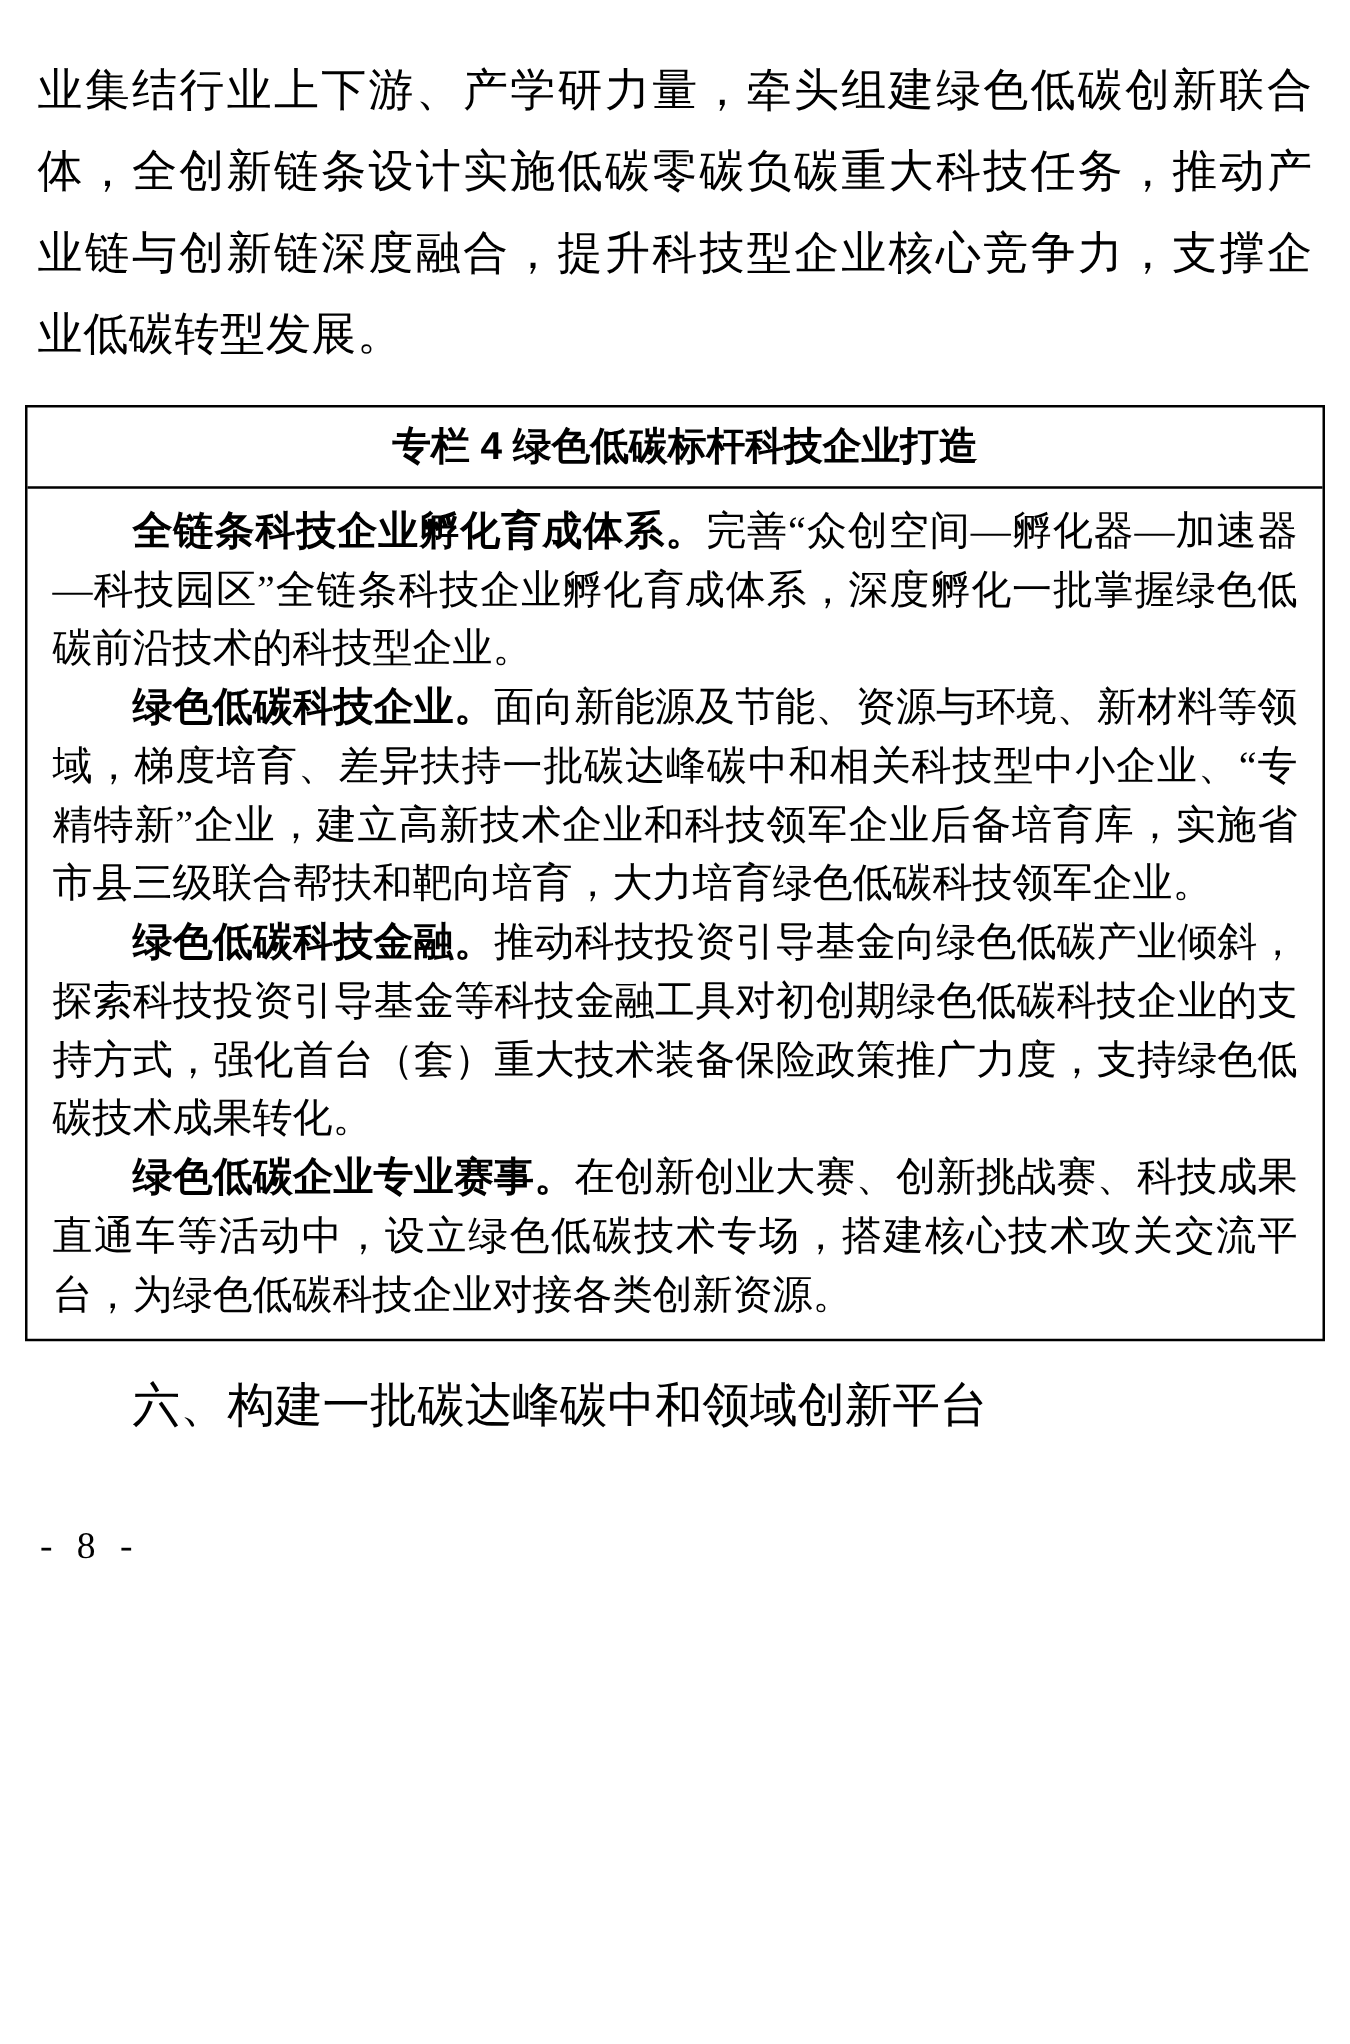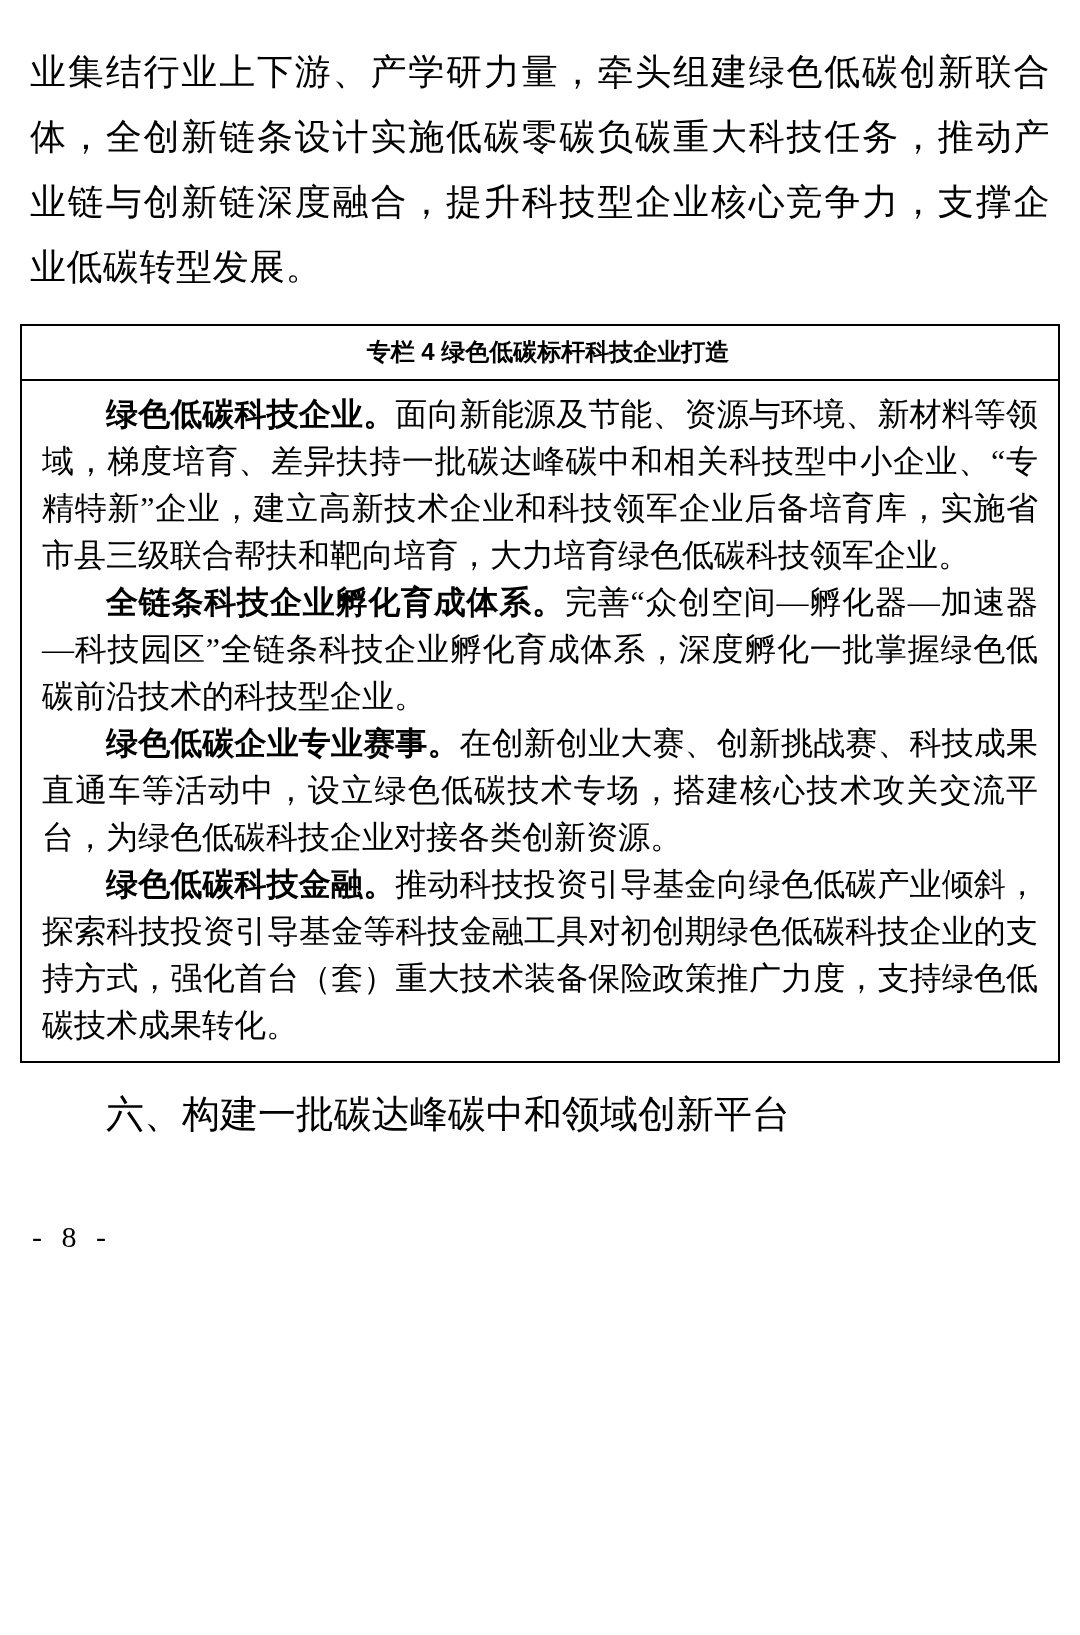--- a/index.html
+++ b/index.html
@@ -25,21 +25,21 @@
     letter-spacing: 0.5px;
     margin: 0 0 24px 0;
   }
   .column-box {
     border: 2px solid #000000;
     margin: 0 -10px 0 -10px;
   }
   .column-box .box-title {
     font-family: "Liberation Sans", "DejaVu Sans", sans-serif;
     font-weight: bold;
-    font-size: 24px;
+    font-size: 31px;
     text-align: center;
     padding: 10px 0 11px 16px;
     border-bottom: 2px solid #000000;
   }
   .column-box .box-body {
     padding: 10px 20px 12px 20px;
     font-size: 32px;
     line-height: 47px;
     text-align: justify;
   }
@@ -76,24 +76,24 @@
 </head>
 <body>
 
 <div class="page">
 
   <p class="intro">业集结行业上下游、产学研力量，牵头组建绿色低碳创新联合体，全创新链条设计实施低碳零碳负碳重大科技任务，推动产业链与创新链深度融合，提升科技型企业核心竞争力，支撑企业低碳转型发展。</p>
 
   <div class="column-box">
     <div class="box-title">专栏 4 绿色低碳标杆科技企业打造</div>
     <div class="box-body">
+      <p><span class="lead">全链条科技企业孵化育成体系。</span><span>完善“众创空间—孵化器—加速器—科技园区”全链条科技企业孵化育成体系，深度孵化一批掌握绿色低碳前沿技术的科技型企业。</span></p>
       <p><span class="lead">绿色低碳科技企业。</span><span>面向新能源及节能、资源与环境、新材料等领域，梯度培育、差异扶持一批碳达峰碳中和相关科技型中小企业、“专精特新”企业，建立高新技术企业和科技领军企业后备培育库，实施省市县三级联合帮扶和靶向培育，大力培育绿色低碳科技领军企业。</span></p>
-      <p><span class="lead">全链条科技企业孵化育成体系。</span><span>完善“众创空间—孵化器—加速器—科技园区”全链条科技企业孵化育成体系，深度孵化一批掌握绿色低碳前沿技术的科技型企业。</span></p>
+      <p><span class="lead">绿色低碳科技金融。</span><span>推动科技投资引导基金向绿色低碳产业倾斜，探索科技投资引导基金等科技金融工具对初创期绿色低碳科技企业的支持方式，强化首台（套）重大技术装备保险政策推广力度，支持绿色低碳技术成果转化。</span></p>
       <p><span class="lead">绿色低碳企业专业赛事。</span><span>在创新创业大赛、创新挑战赛、科技成果直通车等活动中，设立绿色低碳技术专场，搭建核心技术攻关交流平台，为绿色低碳科技企业对接各类创新资源。</span></p>
-      <p><span class="lead">绿色低碳科技金融。</span><span>推动科技投资引导基金向绿色低碳产业倾斜，探索科技投资引导基金等科技金融工具对初创期绿色低碳科技企业的支持方式，强化首台（套）重大技术装备保险政策推广力度，支持绿色低碳技术成果转化。</span></p>
     </div>
   </div>
 
   <h2 class="section-heading">六、构建一批碳达峰碳中和领域创新平台</h2>
 
 
   <div class="page-number">- 8 -</div>
 
 </div>
 

